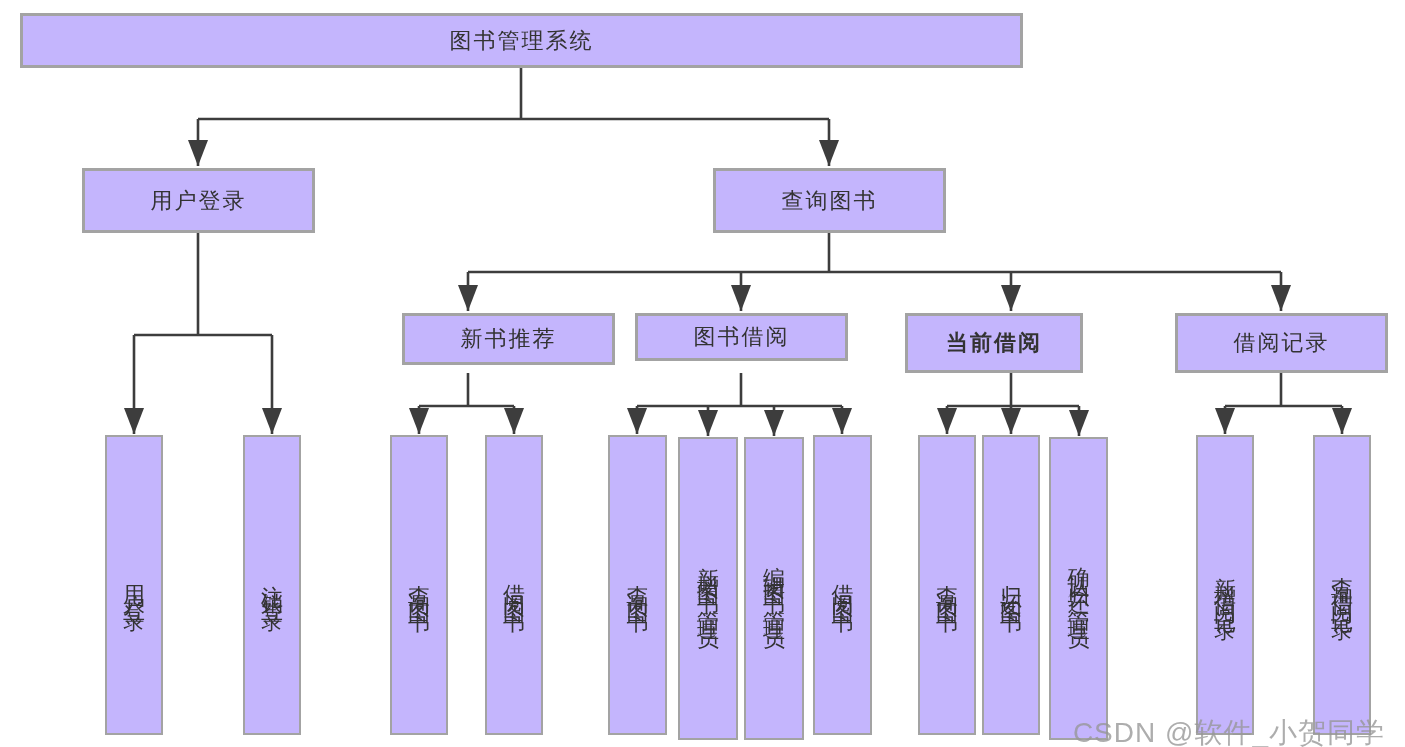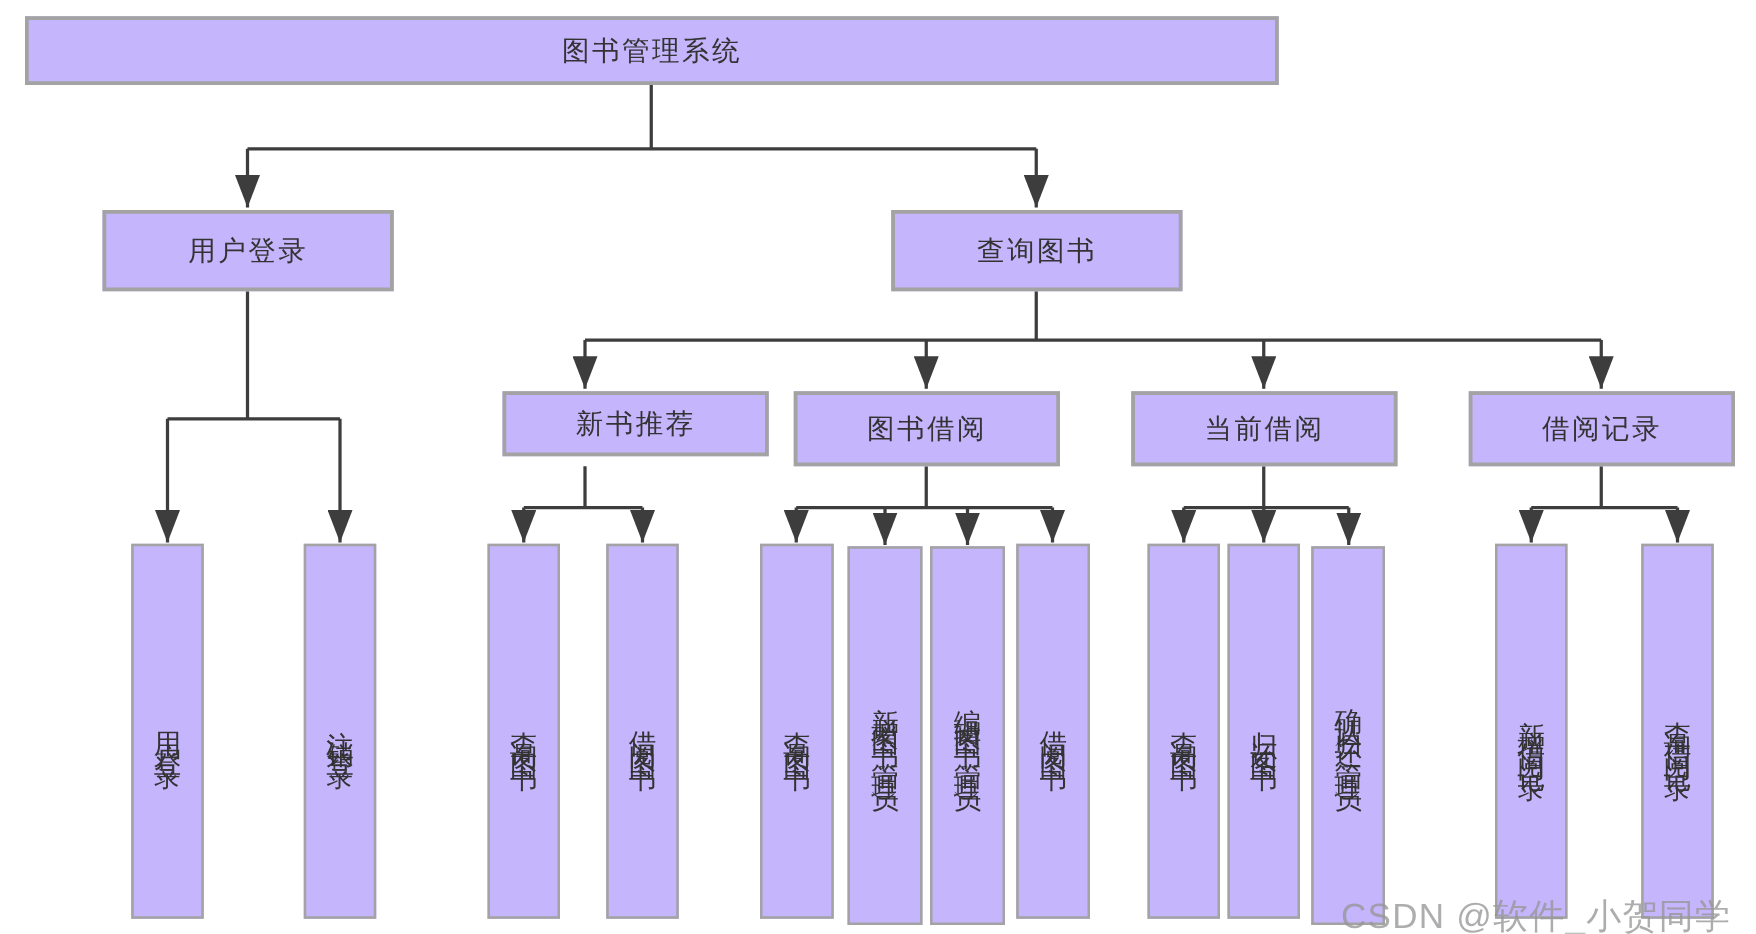--- a/index.html
+++ b/index.html
@@ -93,22 +93,22 @@
       </g>
     </g>
   </svg>
 
   <div class="box" style="left:20px;top:13px;width:1003px;height:55px;">图书管理系统</div>
 
   <div class="box" style="left:82px;top:168px;width:233px;height:65px;">用户登录</div>
   <div class="box" style="left:713px;top:168px;width:233px;height:65px;">查询图书</div>
 
   <div class="box" style="left:362px;top:313px;width:213px;height:52px;margin-left:40px;">新书推荐</div>
-  <div class="box" style="left:635px;top:313px;width:213px;height:60px;">图书借阅</div>
-  <div class="box" style="left:905px;top:313px;width:213px;height:60px;">当前借阅</div>
+  <div class="box" style="left:635px;top:313px;width:213px;height:48px;">图书借阅</div>
+  <div class="box" style="left:905px;top:313px;width:178px;height:60px;font-weight:bold;">当前借阅</div>
   <div class="box" style="left:1175px;top:313px;width:213px;height:60px;">借阅记录</div>
 
   <div class="box v" style="left:105px;top:435px;width:58px;height:300px;">用户登录</div>
   <div class="box v" style="left:243px;top:435px;width:58px;height:300px;">注销登录</div>
 
   <div class="box v" style="left:390px;top:435px;width:58px;height:300px;">查询图书</div>
   <div class="box v" style="left:485px;top:435px;width:58px;height:300px;">借阅图书</div>
 
   <div class="box v" style="left:608px;top:435px;width:59px;height:300px;">查询图书</div>
   <div class="box v" style="left:678px;top:437px;width:60px;height:303px;">新增图书（管理员）</div>

